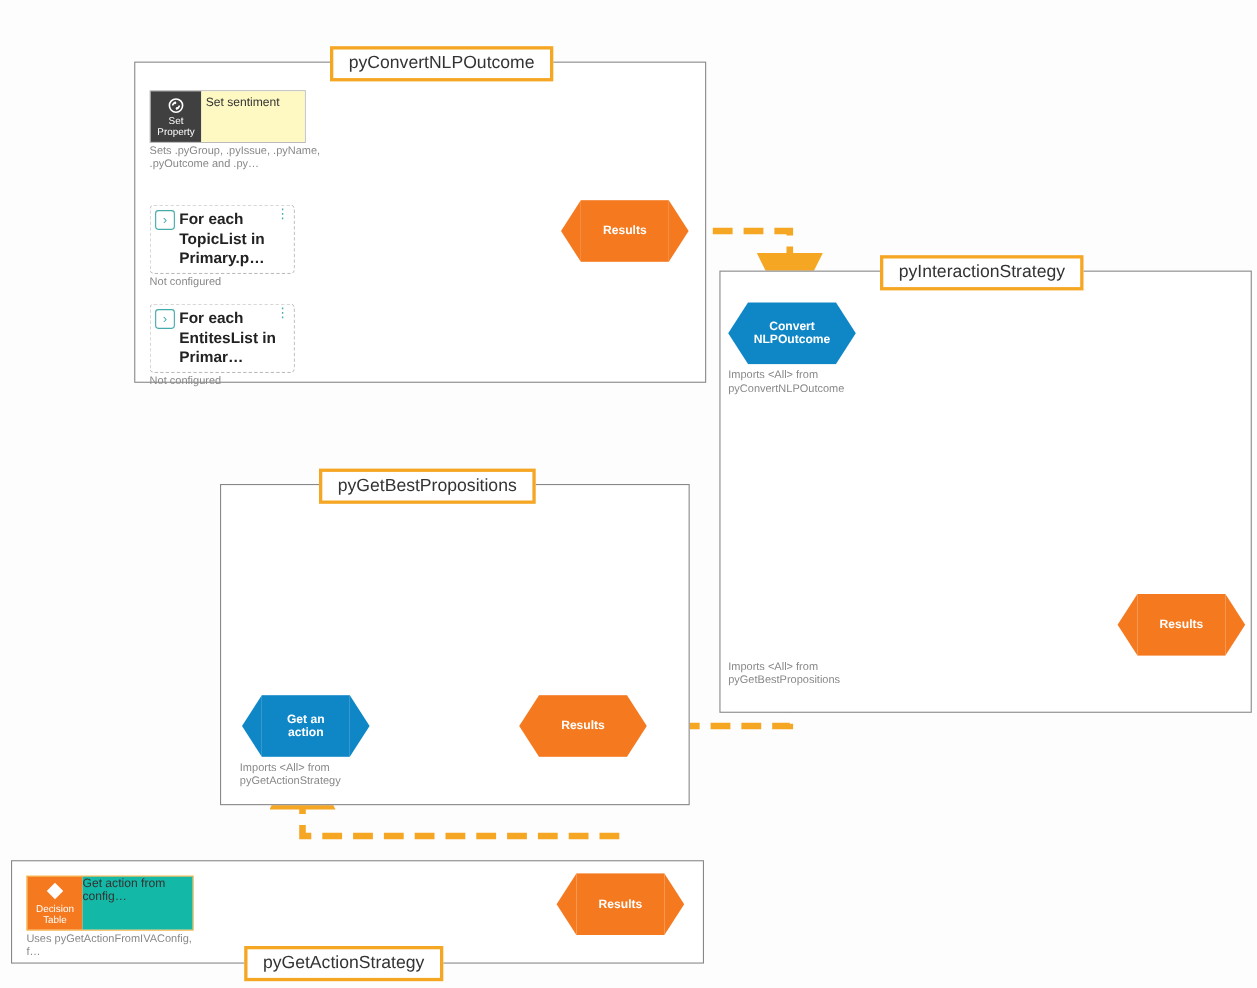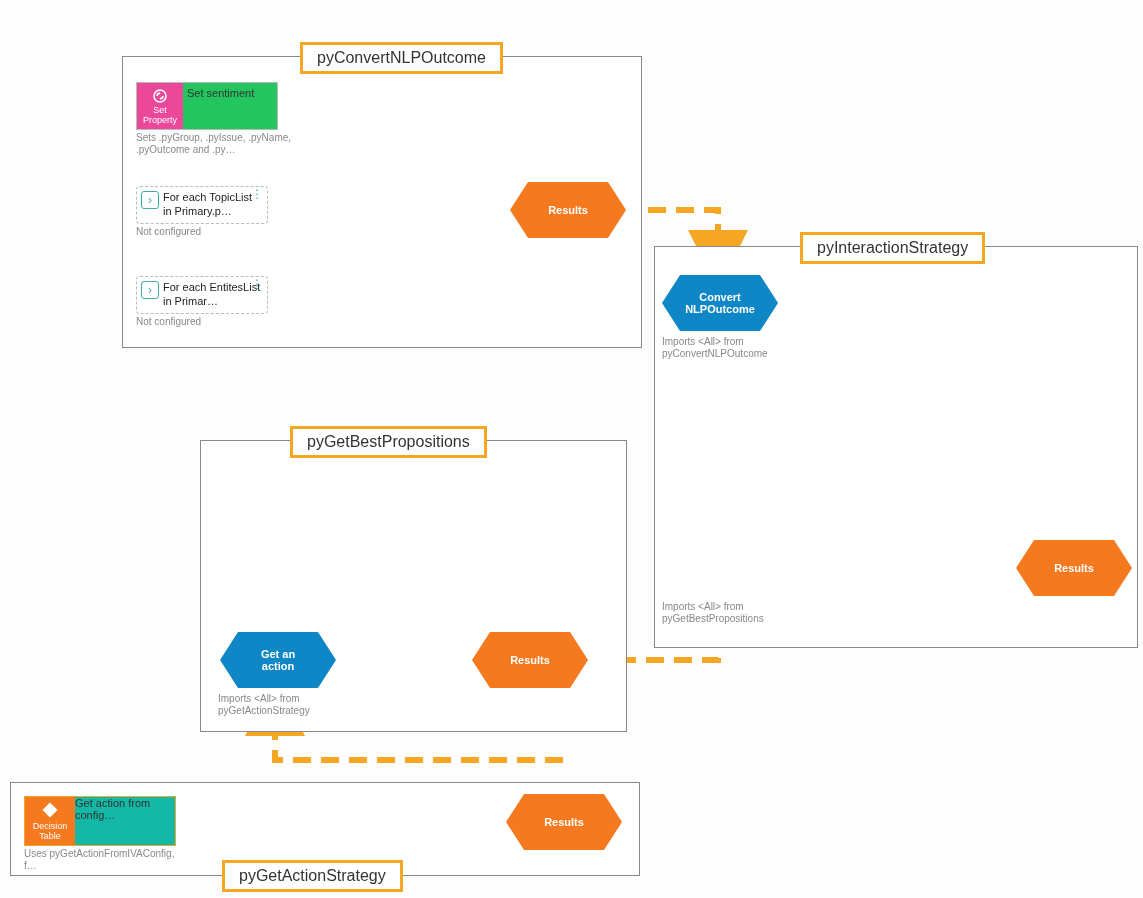--- a/index.html
+++ b/index.html
@@ -33,29 +33,29 @@
     position: absolute;
     font-size: 11px;
   }
   .set-prop {
     display: flex;
     width: 140px;
     border: 1px solid #bbb;
   }
   .set-prop .ileft {
     width: 46px; height: 46px;
-    background: #ec4899;
+    background: #404040;
     color: #fff;
     display: flex; flex-direction: column; align-items: center; justify-content: center;
     font-size: 9px; text-align: center;
     gap:0;
   }
   .set-prop .ileft svg { width: 18px; height:18px; }
   .set-prop .iright {
-    flex:1; background:#22c55e; padding:4px; color:#333;
+    flex:1; background:#fef9c3; padding:4px; color:#333;
   }
   .decision-card {
     display:flex; width:150px; border:1px solid #f5a623;
   }
   .decision-card .ileft {
     width:50px; height:48px; background:#f5791f; color:#fff;
     display:flex; flex-direction:column; align-items:center; justify-content:center;
     font-size:9px; text-align:center; gap:2px;
   }
   .decision-card .ileft svg { width:18px; height:18px; }
@@ -64,21 +64,21 @@
 
   .list-shape {
     width: 120px; border:1px dashed #bbb; border-radius:4px;
     background:#fff; padding:4px 6px 4px 4px; display:flex; align-items:flex-start; gap:4px;
     position: relative;
   }
   .list-shape .chev {
     width:16px; height:16px; border:1px solid #4aa; color:#4aa; border-radius:3px;
     display:flex;align-items:center;justify-content:center; font-size:12px; flex-shrink:0;
   }
-  .list-shape .txt { font-weight:normal; font-size:11px; color:#222; line-height:1.25; }
+  .list-shape .txt { font-weight:bold; font-size:14px; color:#222; line-height:1.25; }
   .list-shape .dots { position:absolute; right:4px; top:4px; color:#4aa; font-size:12px; line-height:0.5;}
   .hex {
     position:absolute;
     width: 80px; height:56px; display:flex; align-items:center; justify-content:center;
     color:#fff; font-weight:bold; font-size:11px; text-align:center;
     padding: 0 6px; box-sizing: border-box;
   }
   .hex.orange { background:#f5791f; }
   .hex.blue   { background:#0f87c6;align-items:center; }
   .hex::before, .hex::after {

